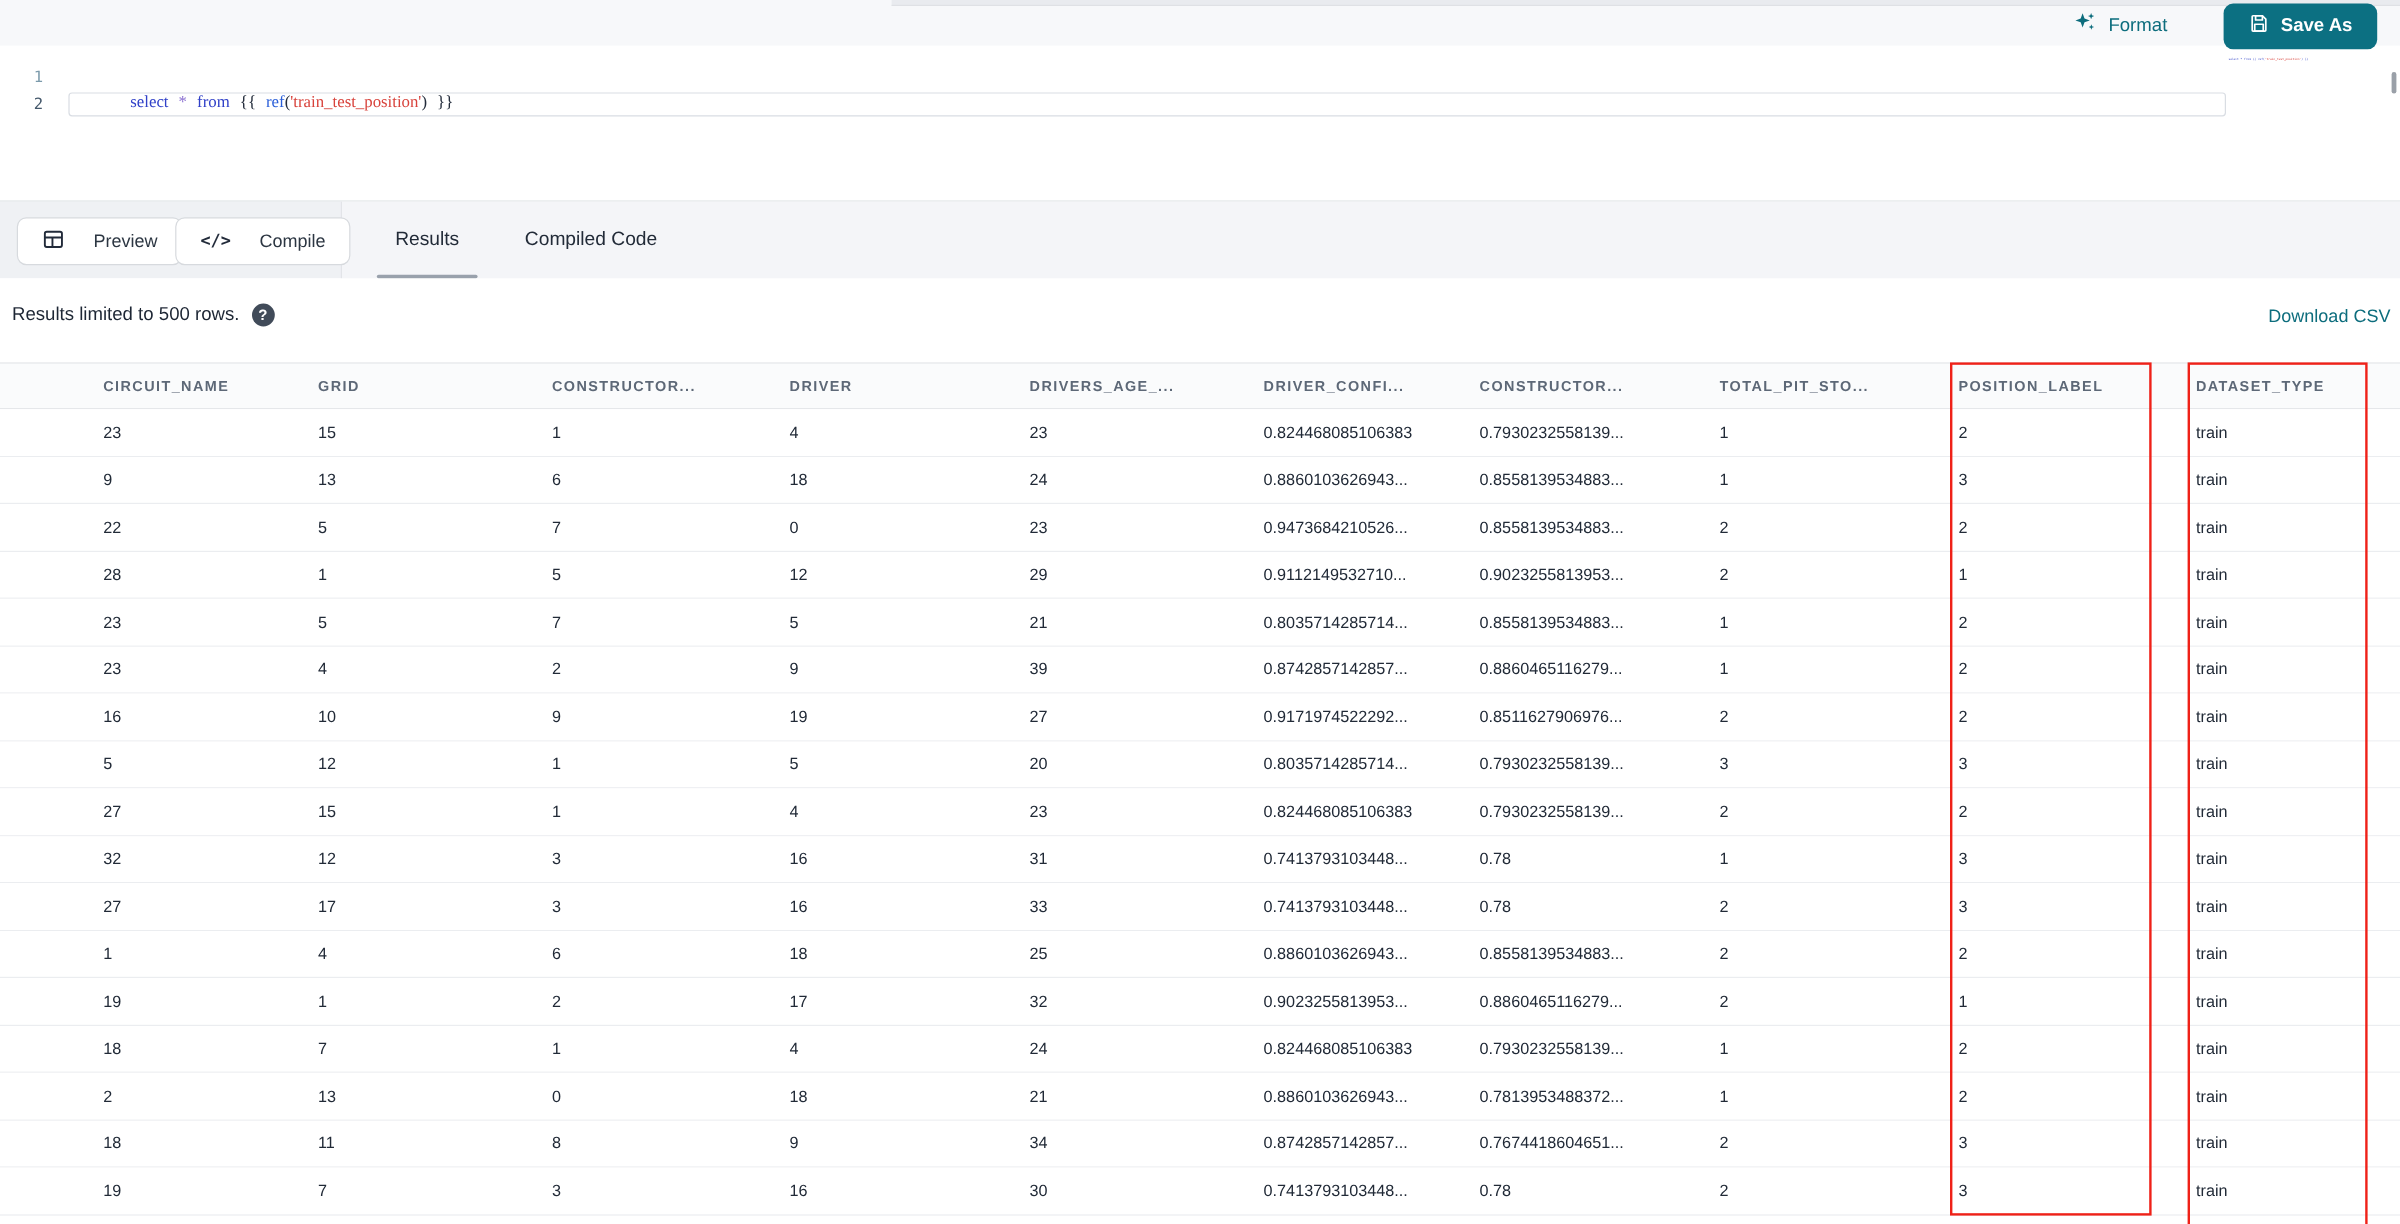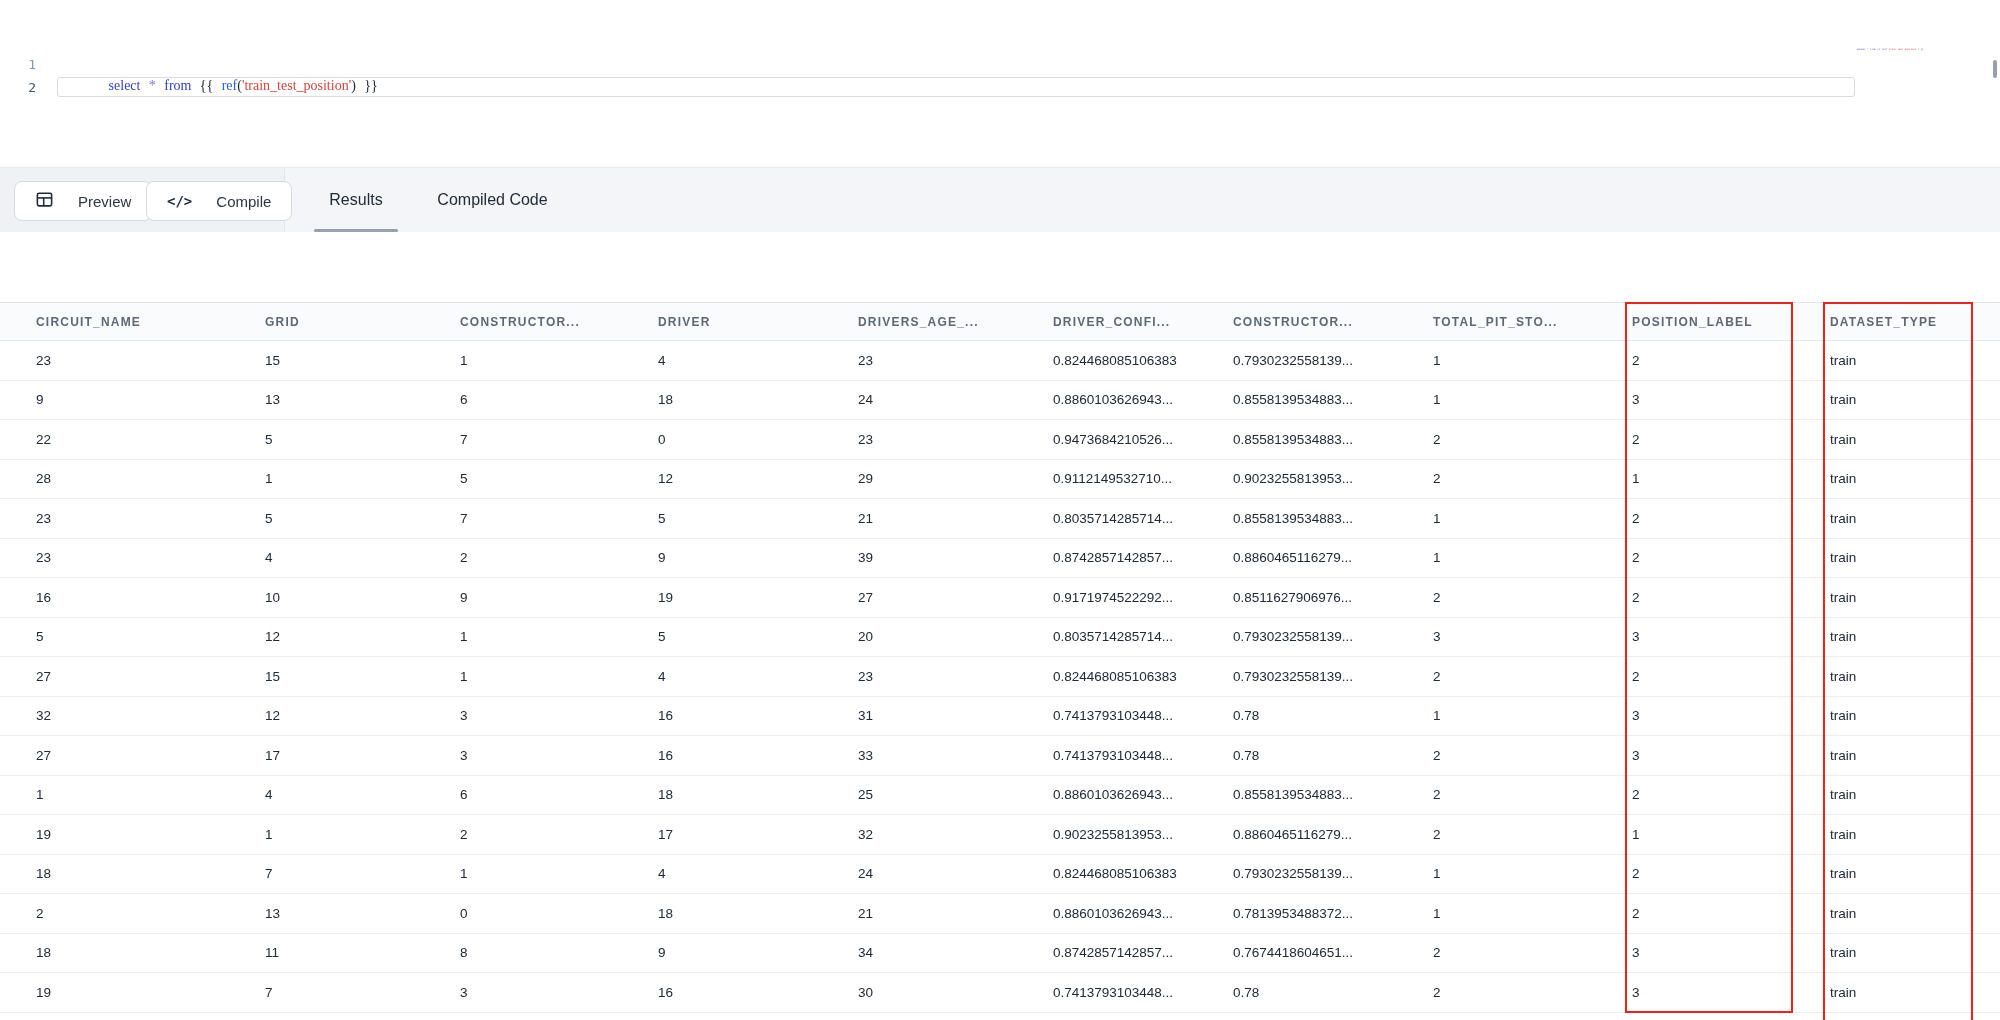--- a/index.html
+++ b/index.html
@@ -62,21 +62,21 @@
              font-weight:700;display:flex;align-items:center;justify-content:center;cursor:pointer;}
   .download-link{position:absolute;right:8px;top:23px;color:#0d6d7d;font-size:15px;cursor:pointer;}
 
   
   .table-wrap{position:absolute;left:0;top:302px;width:2000px;}
   .thead{display:flex;height:39px;background:#fafbfc;border-top:1px solid #e5e7ea;
          border-bottom:1px solid #e5e7ea;box-sizing:border-box;align-items:center;}
   .trow{display:flex;height:39.5px;border-bottom:1px solid #ebedf0;align-items:center;background:#fff;
         box-sizing:border-box;}
   .c{box-sizing:border-box;overflow:hidden;white-space:nowrap;flex:none;}
-  .c:nth-child(1){width:265px;padding-left:36px;}
+  .c:nth-child(1){width:265px;padding-left:86px;}
   .c:nth-child(2){width:195px;}
   .c:nth-child(3){width:198px;}
   .c:nth-child(4){width:200px;}
   .c:nth-child(5){width:175px;}
   .c:nth-child(6){width:200px;padding-left:20px;}
   .c:nth-child(7){width:200px;}
   .c:nth-child(8){width:199px;}
   .c:nth-child(9){width:198px;}
   .c:nth-child(10){width:150px;}
   .hcell{font-size:12px;font-weight:700;color:#5d6877;letter-spacing:1.2px;}
@@ -85,20 +85,43 @@
   
   .annot{position:absolute;border:2px solid #ef2118;box-sizing:border-box;pointer-events:none;z-index:9;}
   .annot-pos{left:1625px;top:302px;width:168px;height:711px;}
   .annot-ds{left:1823px;top:302px;width:150px;height:722px;}
 </style>
 </head>
 <body>
 
 <div id="app">
 
+  <div class="top-bar">
+    <div class="tab-strip"></div>
+    <div class="format-btn">
+      <span>
+        <svg width="20" height="20" viewBox="0 0 20 20">
+          <path d="M7.5 2 L9.1 6.4 L13.5 8 L9.1 9.6 L7.5 14 L5.9 9.6 L1.5 8 L5.9 6.4 Z" fill="#0d6d7d"></path>
+          <path d="M14.6 1.8 L15.3 3.7 L17.2 4.4 L15.3 5.1 L14.6 7 L13.9 5.1 L12 4.4 L13.9 3.7 Z" fill="#0d6d7d"></path>
+          <path d="M14.8 11.2 L15.4 12.9 L17.1 13.5 L15.4 14.1 L14.8 15.8 L14.2 14.1 L12.5 13.5 L14.2 12.9 Z" fill="#0d6d7d"></path>
+        </svg>
+      </span>
+      <span>Format</span>
+    </div>
+    <button class="saveas-btn">
+      <span>
+        <svg width="17" height="17" viewBox="0 0 24 24" fill="none" stroke="#ffffff" stroke-width="2" stroke-linejoin="round">
+          <path d="M5 3 h11 l4 4 v13 a1 1 0 0 1 -1 1 H5 a1 1 0 0 1 -1 -1 V4 a1 1 0 0 1 1 -1 z"></path>
+          <rect x="8" y="3" width="8" height="5"></rect>
+          <rect x="7" y="13" width="10" height="8"></rect>
+        </svg>
+      </span>
+      <span>Save As</span>
+    </button>
+  </div>
 
   <div class="editor">
     <div class="gutter-num" style="top:17px;">1</div>
     <div class="gutter-num active" style="top:40px;">2</div>
     <div class="current-line-box"></div>
     <div class="code-line">
       <span class="tok kw sp">select</span><span class="tok star sp">*</span><span class="tok kw sp">from</span><span class="tok jinja sp">{{</span><span class="tok fn">ref</span><span class="tok paren">(</span><span class="tok str">'train_test_position'</span><span class="tok paren sp">)</span><span class="tok jinja">}}</span>
     </div>
     <div class="minimap">
       <span class="mm-b">select * from {{ ref(</span><span class="mm-r">'train_test_position'</span><span class="mm-b">) }}</span>
@@ -124,20 +147,27 @@
         </svg>
       </span>
       <span>Preview</span>
     </button>
     <button class="tool-btn compile-btn">
       <span class="code-glyph">&lt;/&gt;</span>
       <span>Compile</span>
     </button>
   </div>
 
+  <div class="results-info">
+    <div class="note-wrap">
+      <span>Results limited to 500 rows.</span>
+      <span class="help-icon">?</span>
+    </div>
+    <div class="download-link">Download CSV</div>
+  </div>
 
   <div class="table-wrap">
     <div class="thead">
         <div class="c hcell">CIRCUIT_NAME</div>
         <div class="c hcell">GRID</div>
         <div class="c hcell">CONSTRUCTOR...</div>
         <div class="c hcell">DRIVER</div>
         <div class="c hcell">DRIVERS_AGE_...</div>
         <div class="c hcell">DRIVER_CONFI...</div>
         <div class="c hcell">CONSTRUCTOR...</div>

